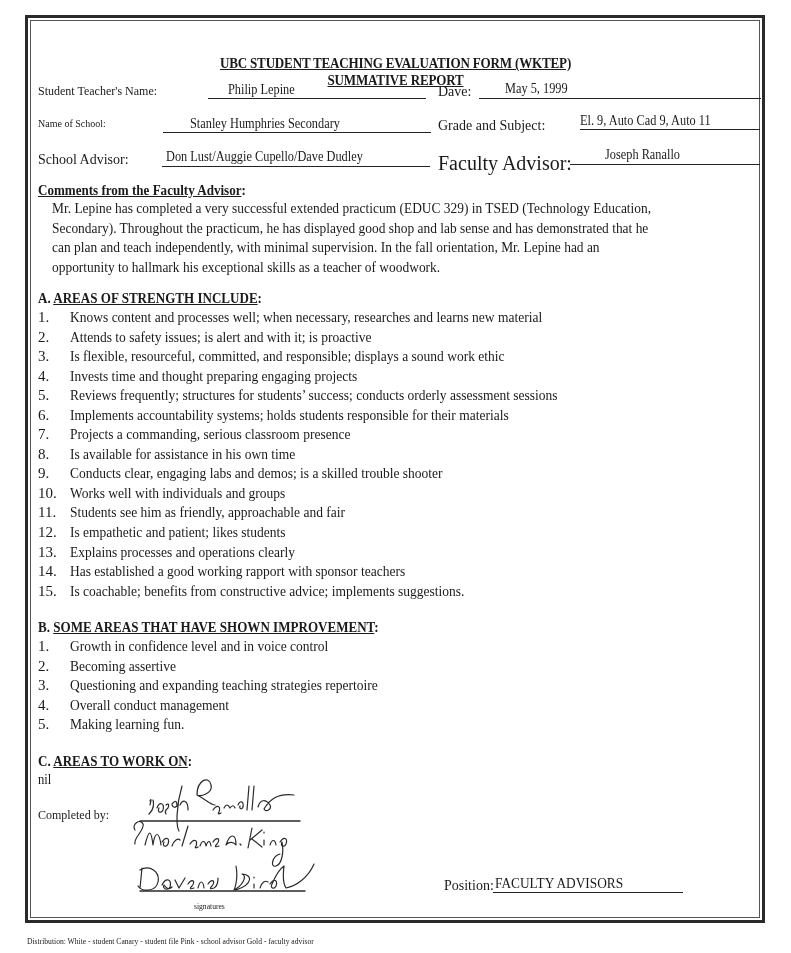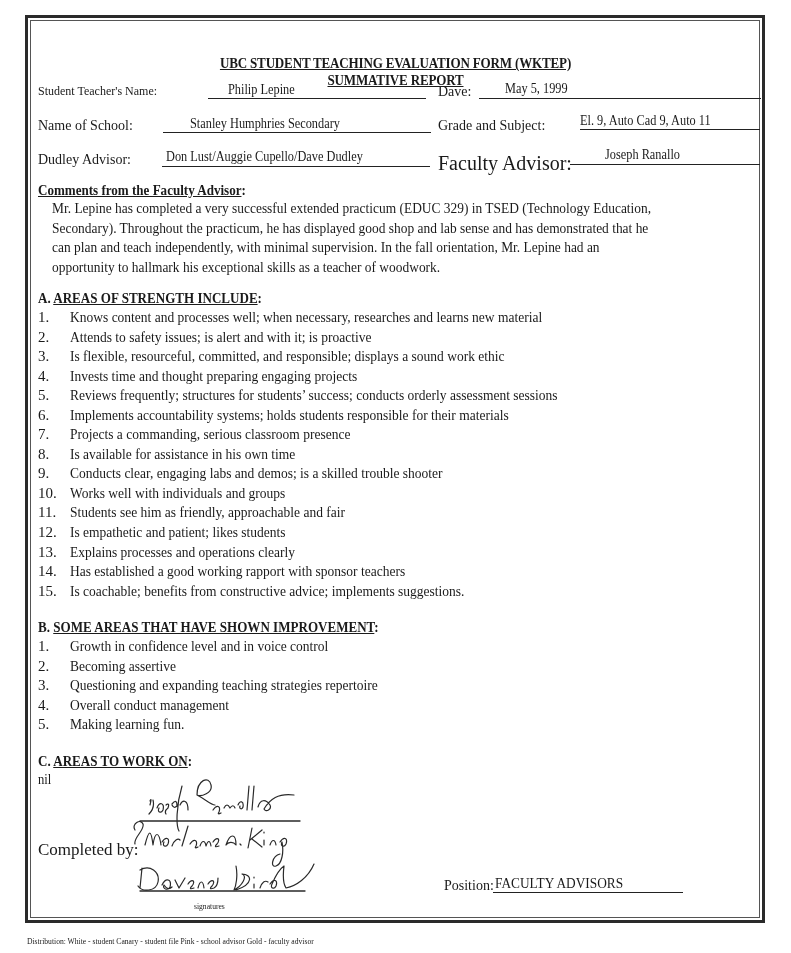--- a/index.html
+++ b/index.html
@@ -66,32 +66,32 @@
   <div class="line" style="left:208px;top:82px;width:218px;"></div>
   <span class="val" style="left:228px;top:81px;">Philip Lepine</span>
 </div>
 <div>
   <span class="lbl" style="left:438px;top:84px;font-size:14px;">Dave:</span>
   <div class="line" style="left:479px;top:82px;width:282px;"></div>
   <span class="val" style="left:505px;top:80px;">May 5, 1999</span>
 </div>
 
 <div>
-  <span class="lbl" style="left:38px;top:118px;font-size:14px;">Name of School:</span>
+  <span class="lbl" style="left:38px;top:118px;font-size:10px;">Name of School:</span>
   <div class="line" style="left:163px;top:116px;width:268px;"></div>
   <span class="val" style="left:190px;top:115px;">Stanley Humphries Secondary</span>
 </div>
 <div>
   <span class="lbl" style="left:438px;top:118px;font-size:14px;">Grade and Subject:</span>
   <div class="line" style="left:580px;top:113px;width:180px;"></div>
   <span class="val" style="left:580px;top:112px;">El. 9, Auto Cad 9, Auto 11</span>
 </div>
 
 <div>
-  <span class="lbl" style="left:38px;top:152px;font-size:14px;">Dudley Advisor:</span>
+  <span class="lbl" style="left:38px;top:152px;font-size:14px;">School Advisor:</span>
   <div class="line" style="left:162px;top:150px;width:268px;"></div>
   <span class="val" style="left:166px;top:148px;">Don Lust/Auggie Cupello/Dave Dudley</span>
 </div>
 <div>
   <span class="lbl" style="left:438px;top:152px;font-size:20px;">Faculty Advisor:</span>
   <div class="line" style="left:570px;top:148px;width:190px;"></div>
   <span class="val" style="left:605px;top:146px;">Joseph Ranallo</span>
 </div>
 
 <div class="sec-head" style="top:182px;">
@@ -194,21 +194,21 @@
       <span class="num">5.</span>
       <span class="txt">Making learning fun.</span>
     </li>
   </ul>
 
 <div class="sec-head" style="top:753px;">
   <span>C. </span><span class="u">AREAS TO WORK ON</span><span>:</span>
 </div>
 <div class="nil">nil</div>
 
-<span class="lbl" style="left:38px;top:808px;font-size:17px;margin-top:32px;">Completed by:</span>
+<span class="lbl" style="left:38px;top:808px;font-size:12px;">Completed by:</span>
 
 <svg class="sig-svg" width="791" height="953">
   <g fill="none" stroke="#2a2a2a" stroke-width="1.2" stroke-linecap="round" stroke-linejoin="round">
 
     <line x1="140" y1="821" x2="300" y2="821" stroke-width="1.3"></line>
     <line x1="140" y1="891" x2="305" y2="891" stroke-width="1.3"></line>
 
     <path d="M150,805 q2,-8 0,-4 M153,800 q2,8 -4,14 M157,808 c2,-6 8,-6 6,2 c-2,4 -6,2 -4,-2 M166,805 q4,-3 2,3 q-4,3 -2,6 M172,804 q5,-6 5,2 q-3,3 -5,-1 M182,786 c-6,20 -6,40 -3,45 M180,805 c3,-6 8,-5 8,5 M197,795 c0,-15 12,-20 14,-10 c2,8 -10,12 -14,10 c8,4 14,10 18,10 M213,810 c4,-6 8,-4 6,2 q-2,3 2,1 M224,808 c2,-4 4,-4 6,0 c2,-3 4,-3 5,0 M238,805 c2,-5 6,-4 5,2 c-1,3 -4,2 -3,-1 M247,810 l2,-24 M252,810 l2,-24 M258,807 c2,-8 8,-8 12,-2 c2,4 -4,8 -6,4 c6,-10 14,-16 30,-14"></path>
 
     <path d="M135,830 c-4,-6 6,-12 8,-6 c2,6 -10,14 -8,20 M145,845 c4,-16 6,-16 8,0 c2,-14 6,-14 8,0 M162,842 c4,-6 8,-4 6,2 c-2,4 -6,2 -4,-2 M172,846 c2,-6 6,-8 8,-6 M182,846 l6,-20 M190,844 c4,-6 8,-4 6,2 q-2,3 2,1 M200,846 c2,-6 5,-6 6,0 c2,-6 4,-6 5,0 M213,842 c4,-6 8,-3 4,2 q-4,4 2,2 M226,845 c4,-12 10,-12 10,0 c-3,-4 -8,-3 -10,0 M240,844 l1,1 M252,828 l-4,20 M250,840 l12,-10 M252,839 l10,8 M264,840 l0,5 M264,832 l0,1 M270,845 c2,-6 5,-6 6,0 M280,842 c4,-6 8,-4 6,2 c-2,4 -6,2 -4,-2 c2,10 0,22 -6,24 c-6,2 -4,-10 4,-12"></path>

